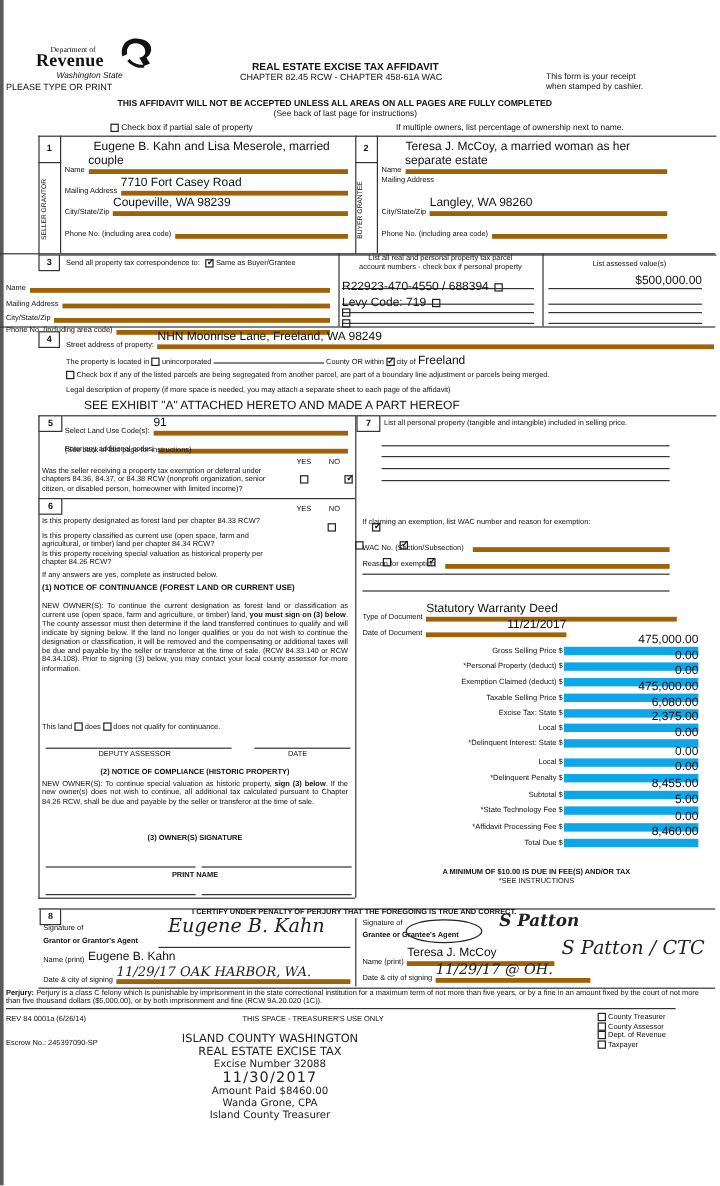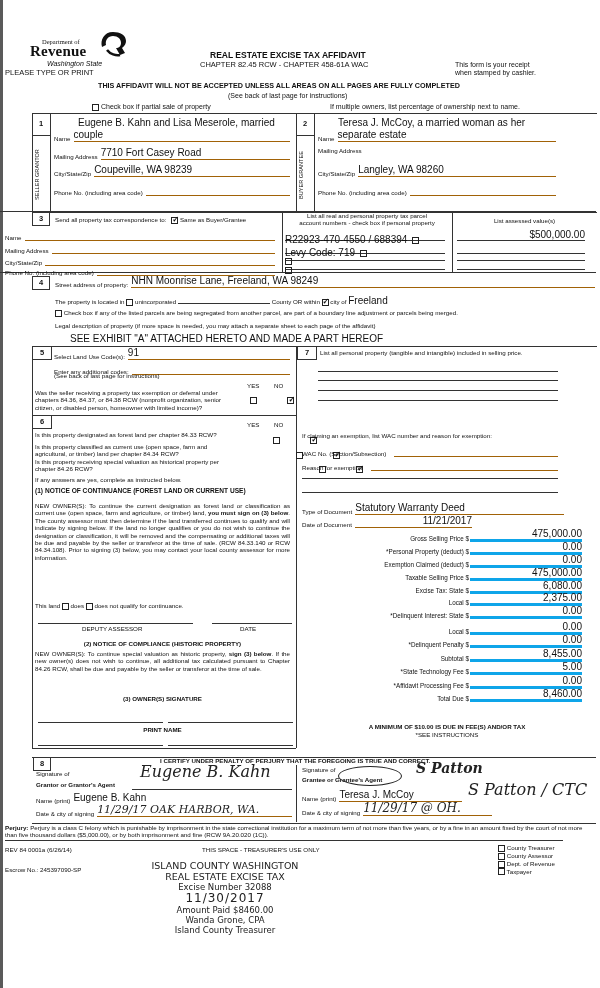--- a/index.html
+++ b/index.html
@@ -14,26 +14,26 @@
   .right { text-align:right; }
   .box { position:absolute; border:1px solid #333; }
   .hl { position:absolute; border-bottom:1px solid #333; height:0; }
   .vl { position:absolute; border-left:1px solid #333; width:0; }
   .num { position:absolute; border:1px solid #333; width:22px; height:12px; font-size:7.5px; font-weight:bold; text-align:center; line-height:12px; background:#fff; }
   .cb { display:inline-block; width:7px; height:7px; border:1px solid #222; vertical-align:middle; position:relative; box-sizing:border-box; }
   .cb.on::after { content:"\2713"; position:absolute; left:0px; top:-3px; font-size:8px; line-height:9px; font-weight:bold; }
   .vtext { position:absolute; writing-mode:vertical-rl; transform:rotate(180deg); font-size:5.6px; line-height:6px; text-align:center; }
   .line-field { display:flex; align-items:flex-end; }
   .line-field .lab { white-space:nowrap; }
-  .line-field .val { flex:1; border-bottom:1px solid #a16207; margin-left:3px; min-height:11px; }
+  .line-field .val { flex:1; border-bottom:4px solid #a16207; margin-left:3px; min-height:11px; }
   .sig { font-family:"DejaVu Serif", serif; font-style:italic; color:#222; }
   .stamp { font-family:"DejaVu Sans", sans-serif; text-align:center; color:#222; }
   .money-row { position:absolute; right:18px; display:flex; align-items:flex-end; }
   .money-row .lab { font-size:6.3px; text-align:right; width:150px; white-space:nowrap; }
-  .money-row .val { width:112px; border-bottom:3px solid #0ea5e9; font-size:10px; text-align:right; margin-left:1px; line-height:11px; }
+  .money-row .val { width:112px; border-bottom:7px solid #0ea5e9; font-size:10px; text-align:right; margin-left:1px; line-height:11px; }
 </style>
 </head>
 <body>
 
 
 
 <div class="edge"></div>
 
 
 <div class="abs" style="left:30px;top:30px;width:100px;height:40px;">

